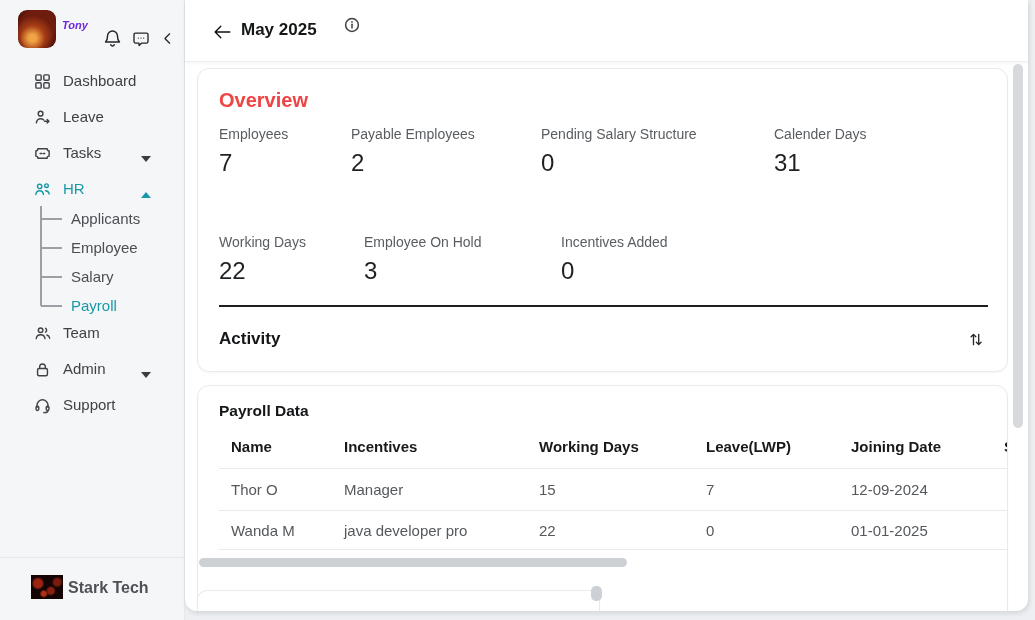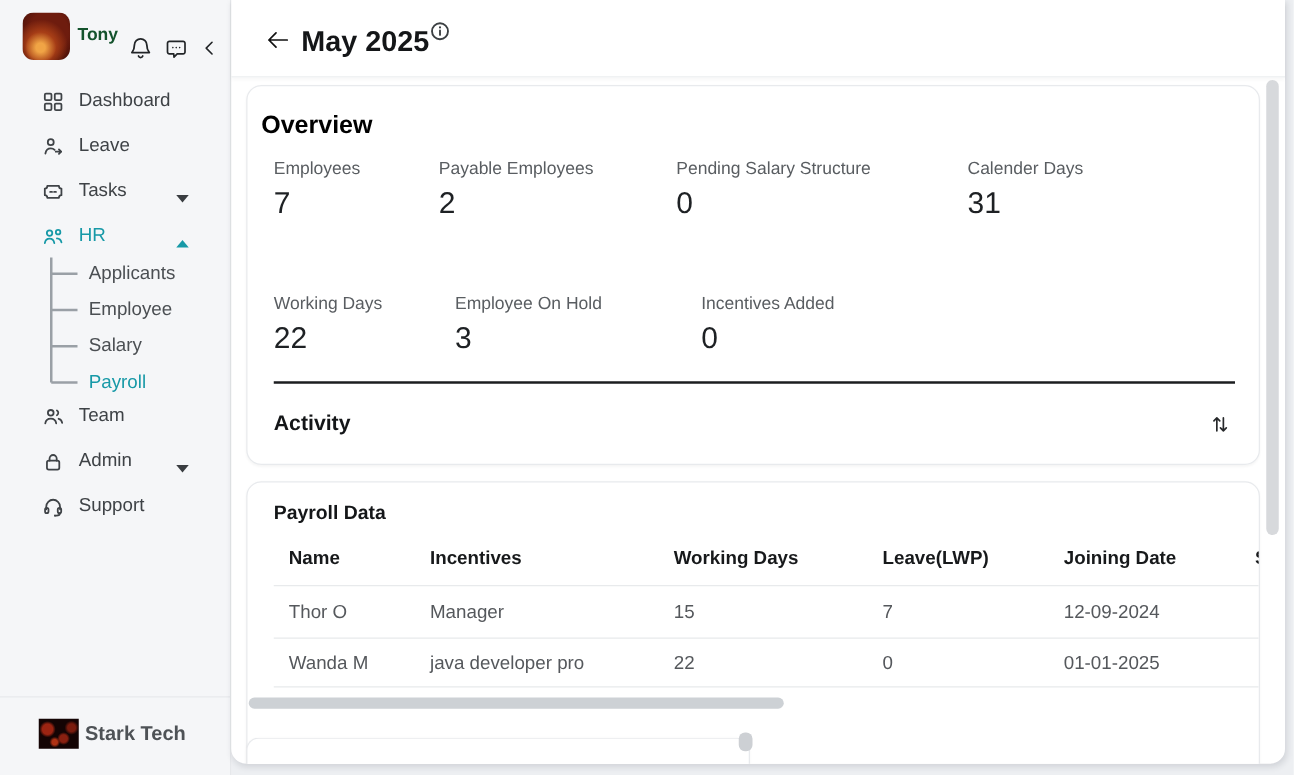--- a/index.html
+++ b/index.html
@@ -16,21 +16,21 @@
   
   .sidebar { position:absolute; left:0; top:0; width:185px; height:620px;
              background:#f5f6f8; border-right:1px solid #e6e8eb; }
   .user-row { position:absolute; top:9px; left:0; width:185px; height:42px; cursor:pointer; }
   .avatar { position:absolute; left:18px; top:1px; width:38px; height:38px; border-radius:9px;
             background:
               radial-gradient(circle at 38% 74%, #f0a445 0 10%, rgba(0,0,0,0) 34%),
               radial-gradient(circle at 40% 70%, #a63d16 0 32%, rgba(0,0,0,0) 60%),
               radial-gradient(circle at 55% 40%, #6e1c0e 0 50%, #3a0c06 100%);
   }
-  .user-name { position:absolute; left:62px; top:10px; font-size:14px; font-weight:700; color:#14532d; }
+  .user-name { position:absolute; left:62px; top:10px; font-size:11px; font-weight:700; color:#6d28d9;font-style:italic; }
   .top-ico { position:absolute; top:19px; width:21px; height:21px; color:#222528; cursor:pointer; }
   .top-ico.bell { left:102px; }
   .top-ico.chat { left:131px; top:20px; width:20px; height:20px; }
   .top-ico.collapse { left:159px; top:21px; width:17px; height:17px; }
 
   .nav-item { position:absolute; left:0; width:185px; height:30px; display:flex; 
               padding-left:33px; font-size:15px; color:#3e4246; cursor:pointer; }
   .nav-item .icon { width:19px; height:19px; margin-right:11px; color:#3f4347; flex:none; }
   .nav-item.active, .nav-item.active .icon { color:#1799a7; }
   .chev { position:absolute; left:141px; top:50%; width:0; height:0;
@@ -55,31 +55,31 @@
   }
   .brand-name { position:absolute; left:68px; top:21px; font-size:16px; font-weight:700; color:#4e5256; }
 
   
   .panel { position:absolute; left:185px; top:0; width:843px; height:611px;
            background:#fff; border-radius:0 0 12px 12px;
            box-shadow:1px 2px 5px rgba(45,50,65,.14); }
   .hdr { position:absolute; left:0; top:0; width:100%; height:62px;
          border-bottom:1px solid #eceef0; box-shadow:0 2px 3px rgba(0,0,0,.03); }
   .back-btn { position:absolute; left:26px; top:21px; width:22px; height:22px; color:#111; cursor:pointer; }
-  .page-title { position:absolute; left:56px; top:20px; font-size:23px; font-weight:700; color:#141618; }
+  .page-title { position:absolute; left:56px; top:20px; font-size:17px; font-weight:700; color:#141618; }
   .info-ico { position:absolute; left:159px; top:17px; width:16px; height:16px; color:#3c4043; cursor:pointer; }
 
   .content { position:absolute; left:0; top:62px; width:100%; height:549px; overflow:hidden; }
   .card { position:absolute; background:#fff; border:1px solid #e8eaed; border-radius:12px;
           box-shadow:0 1px 2px rgba(0,0,0,.04); }
   .card1 { left:12px; top:6px;   width:811px; height:304px; }
   .card2 { left:12px; top:323px; width:811px; height:242px; overflow:hidden; }
   .card3 { left:12px; top:528px; width:403px; height:30px; border-radius:10px 10px 0 0; border-bottom:none; }
 
-  .overview-title { position:absolute; left:11px; top:20px; font-size:20px; font-weight:700; color:#000000; }
+  .overview-title { position:absolute; left:21px; top:20px; font-size:20px; font-weight:700; color:#ef4444; }
   .stat { position:absolute; }
   .stat .lbl { font-size:14px; color:#595d61; }
   .stat .val { font-size:24px; color:#1e2124; margin-top:7px; }
   .black-divider { position:absolute; left:21px; top:236px; width:769px; height:2px; background:#1c1e20; }
   .activity-title { position:absolute; left:21px; top:260px; font-size:17px; font-weight:700; color:#141618; }
   .sort-ico { position:absolute; right:22px; top:261px; width:18px; height:19px; color:#26282a; cursor:pointer; }
 
   .payroll-title { position:absolute; left:21px; top:16px; font-size:15.5px; font-weight:700; color:#141618; }
   .th { position:absolute; top:52px; font-size:15px; font-weight:700; color:#17191b; white-space:nowrap; }
   .tdivider { position:absolute; left:21px; right:0; height:1px; background:#e8eaec; }

